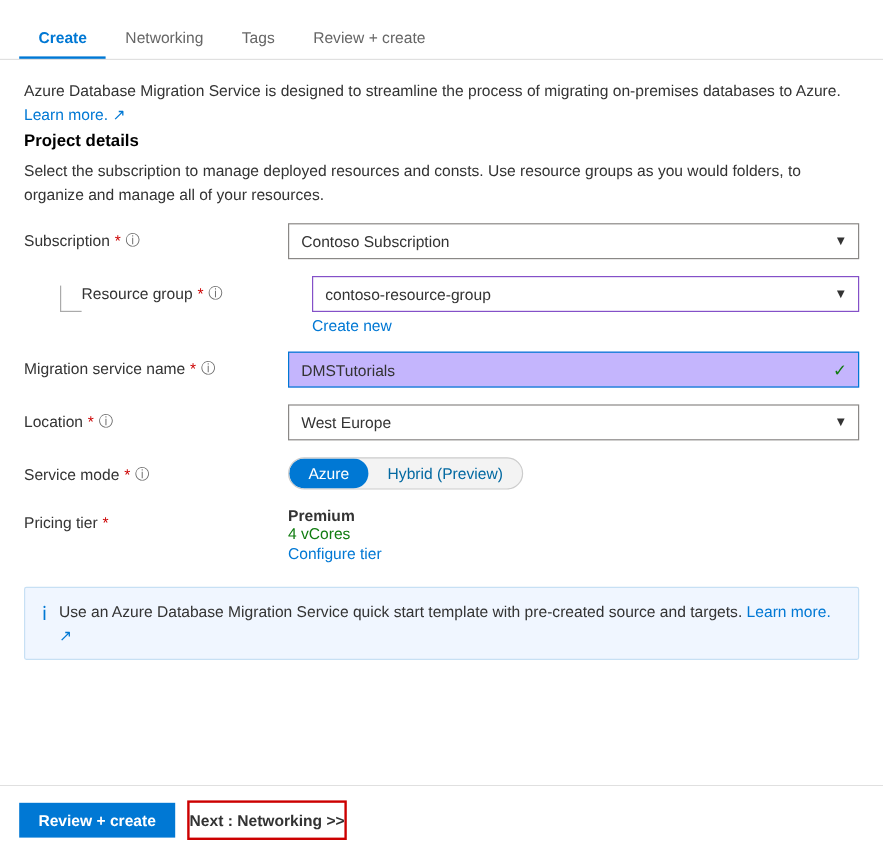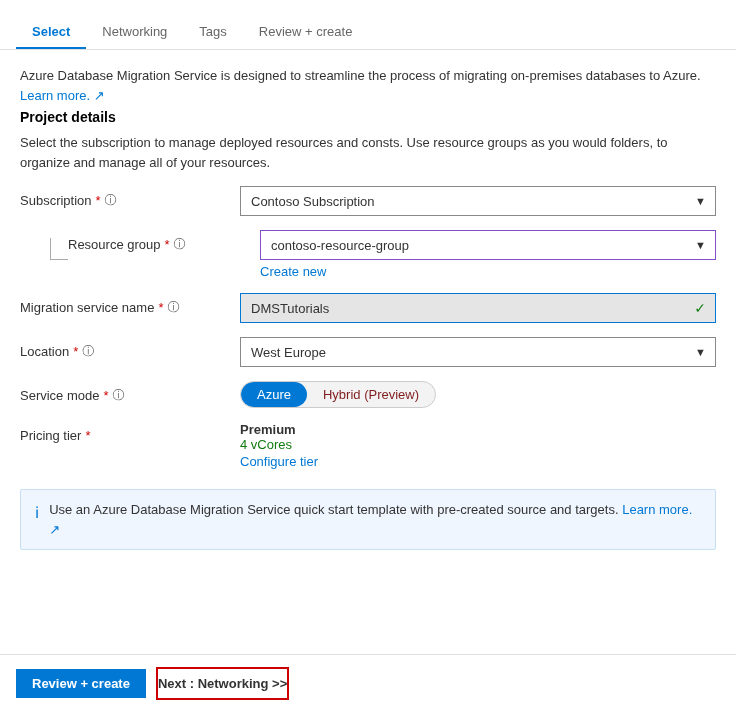--- a/index.html
+++ b/index.html
@@ -129,21 +129,21 @@
       margin-top: 4px;
       color: #0078d4;
       font-size: 13px;
       cursor: pointer;
       text-decoration: none;
     }
     .input-box {
       width: 100%;
       padding: 5px 18px 5px 10px;
       border: 1px solid #0078d4;
-      background: #e5e5e5;
+      background: #c4b5fd;
       font-size: 13px;
       color: #333;
       height: 30px;
     }
     .input-valid-wrapper {
       position: relative;
       width: 100%;
     }
     .valid-check {
       position: absolute;
@@ -169,21 +169,21 @@
       cursor: pointer;
       border: none;
       background: transparent;
     }
     .mode-btn.active {
       background: #0078d4;
       color: #fff;
       border-radius: 20px;
     }
     .mode-btn:not(.active) {
-      color: #7f1d1d;
+      color: #0369a1;
     }
     .pricing-info {
       display: flex;
       flex-direction: column;
     }
     .pricing-label {
       font-size: 13px;
       font-weight: 700;
       color: #333;
     }
@@ -246,21 +246,21 @@
       font-size: 13px;
       cursor: pointer;
       font-weight: 600;
     }
   </style>
 </head>
 <body>
 
 <div class="page-header">
   <div class="tabs">
-    <a class="tab active">Select</a>
+    <a class="tab active">Create</a>
     <a class="tab">Networking</a>
     <a class="tab">Tags</a>
     <a class="tab">Review + create</a>
   </div>
 </div>
 
 <div class="content">
   <p class="info-text">
     <span>Azure Database Migration Service is designed to streamline the process of migrating on-premises databases to Azure.</span>
     <br>

